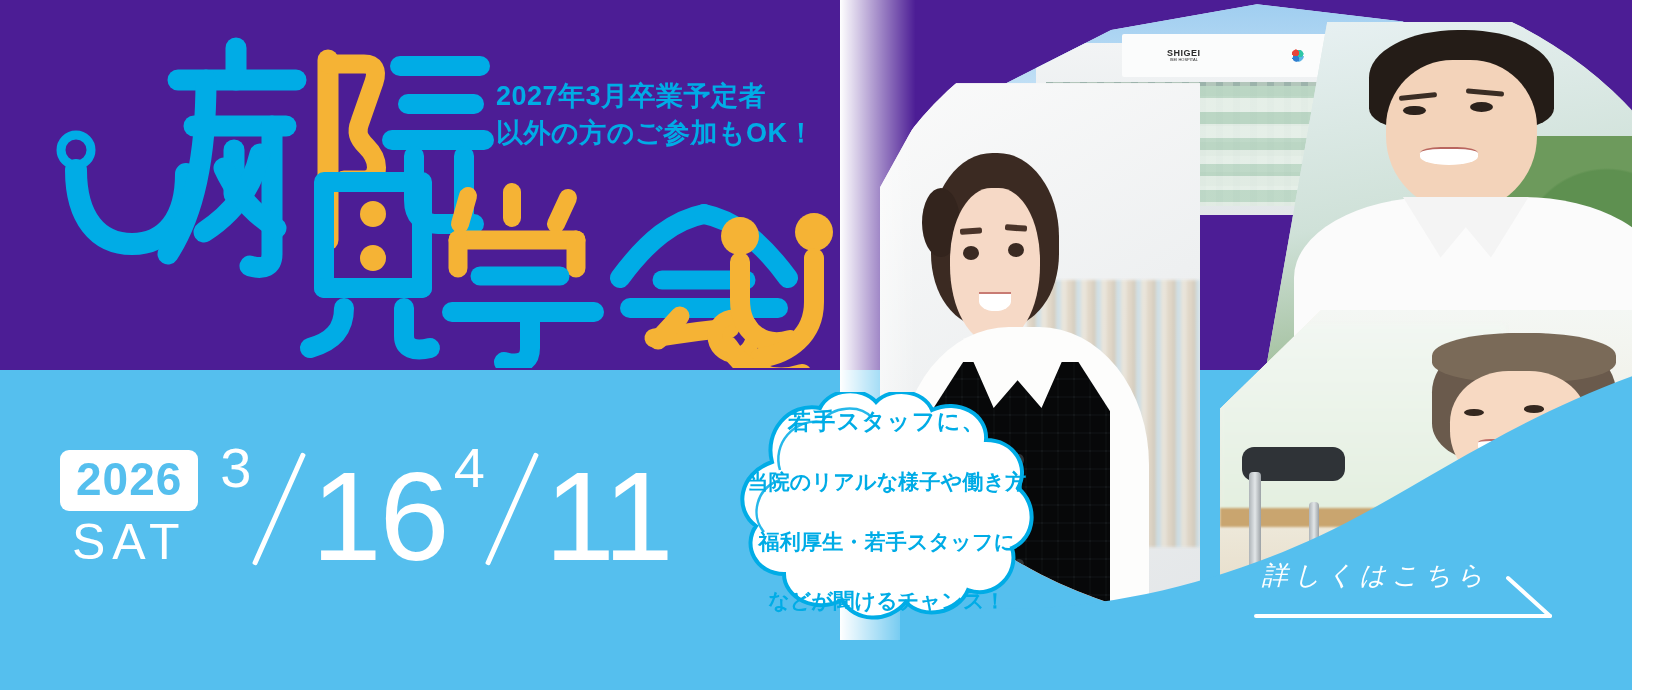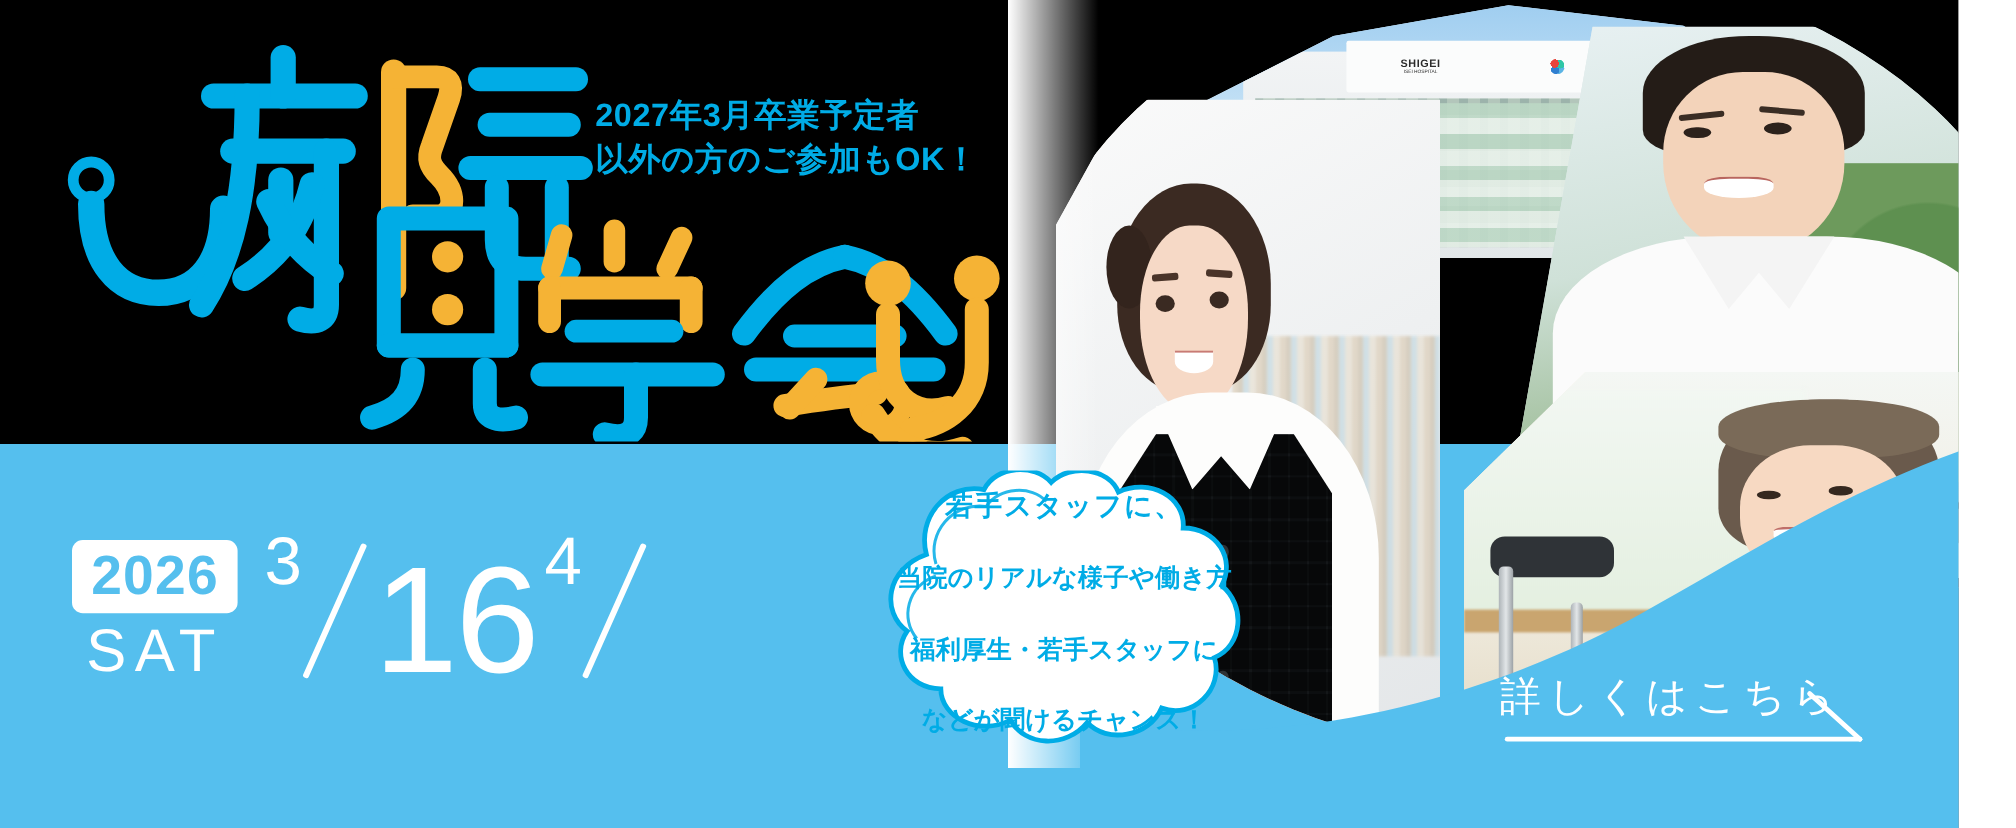--- a/index.html
+++ b/index.html
@@ -6,21 +6,21 @@
   html,body{margin:0;padding:0;}
   body{
     font-family:"Liberation Sans","DejaVu Sans",sans-serif;
     background:#ffffff;
   }
   #banner{
     position:relative;
     width:1632px;
     height:690px;
     overflow:hidden;
-    background:#000000;
+    background:#4c1d95;
   }
 
   
   .blue-band{
     position:absolute;
     left:0; top:370px;
     width:1680px; height:320px;
     background:#55bfee;
   }
 
@@ -352,23 +352,23 @@
   }
   .bubble-text .l1{ font-size:23px; letter-spacing:1.5px; }
 
   
   .details{
     position:absolute; left:1250px; top:556px;
     width:330px; height:70px;
     color:#ffffff;
   }
   .details-label{
-    position:absolute; left:0; top:2px;
-    font-size:34px; font-weight:400; letter-spacing:6px;
-    color:#ffffff; white-space:nowrap;
+    position:absolute; left:12px; top:2px;
+    font-size:26px; font-weight:400; letter-spacing:6px;
+    color:#ffffff; white-space:nowrap;font-style:italic;
   }
 </style>
 </head>
 <body>
 
 <div id="banner">
 
   <div class="blue-band"></div>
 
   <div class="collage">
@@ -538,20 +538,21 @@
 
     <div class="date-item">
       <span class="month">3</span>
       <span class="slash"></span>
       <span class="day">16</span>
     </div>
 
     <div class="date-item">
       <span class="month">4</span>
       <span class="slash"></span>
+      <span class="day">11</span>
     </div>
 
   </div>
 
   <div class="bubble-wrap">
     <svg width="350" height="230" viewBox="0 0 350 230">
       <path d="M60,70 C52,40 76,10 108,16 C118,-4 150,-6 164,10
                C180,-6 212,-2 220,18 C246,6 276,22 274,48
                C302,48 318,74 306,96 C326,112 324,146 300,156
                C308,182 282,208 256,198 C246,222 210,228 194,210

